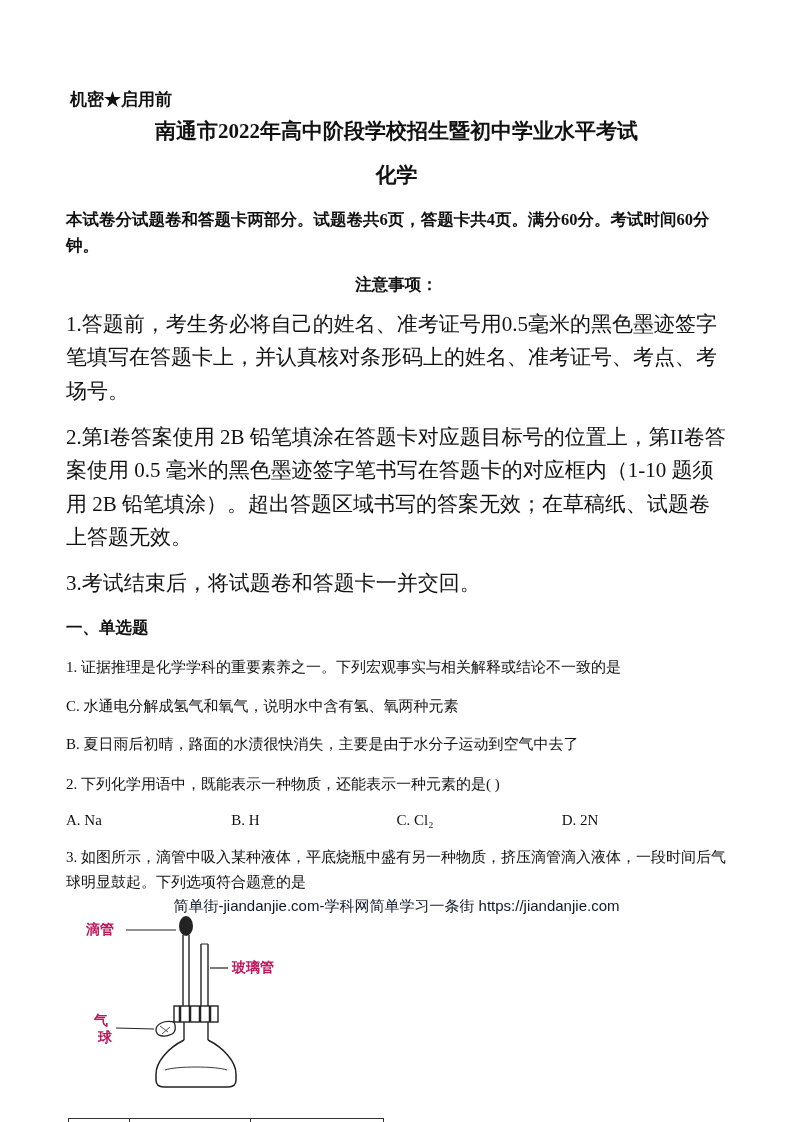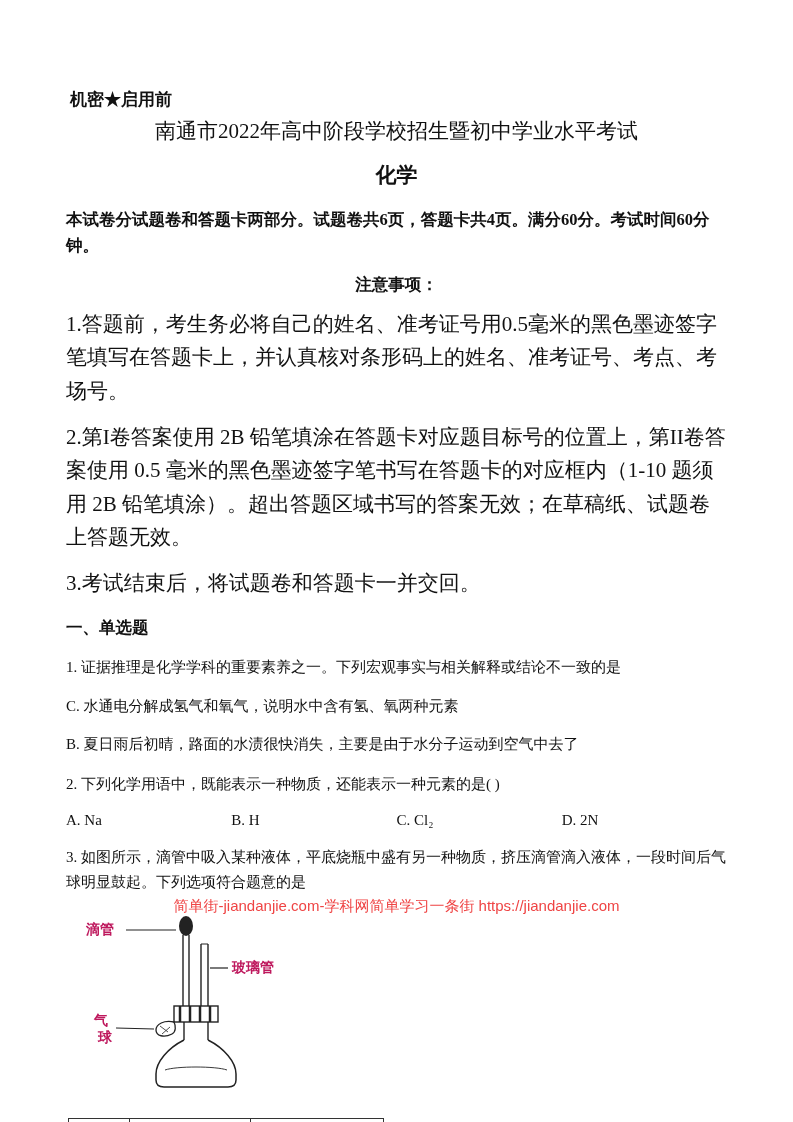--- a/index.html
+++ b/index.html
@@ -1,42 +1,42 @@
 <!DOCTYPE html>
 <html><head>
 <meta charset="utf-8">
 <style>
   html,body{margin:0;padding:0;background:#fff;}
   body{width:793px;height:1122px;overflow:hidden;
        font-family:"Liberation Serif","DejaVu Serif",serif;color:#111;}
   .page{position:relative;width:793px;height:942px;box-sizing:border-box;
         padding:88px 66px 0 66px;}
   .classified{font-size:17px;font-weight:bold;margin:0 0 6px 4px;}
-  .title{font-size:21px;font-weight:normal;text-align:center;margin:2px 0 0 0;}
+  .title{font-size:21px;font-weight:bold;text-align:center;margin:2px 0 0 0;}
   .subject{font-size:21px;font-weight:bold;text-align:center;margin:16px 0 0 0;}
   .intro{font-size:16.5px;font-weight:bold;line-height:1.6;margin:18px 0 0 0;}
   .notes-heading{font-size:16.5px;font-weight:bold;margin:14px 0 0 0;text-align:center;}
   .note{font-size:21px;font-weight:normal;line-height:1.6;margin:12px 0 0 0;}
   .section-heading{font-size:16.5px;font-weight:bold;margin:16px 0 0 0;}
   .q{font-size:15px;margin:16px 0 0 0;line-height:1.7;}
   .opt{font-size:15px;margin:14px 0 0 0;line-height:1.6;}
   .opt-row{display:grid;grid-template-columns:1fr 1fr 1fr 1fr;font-size:15px;
            margin:14px 0 0 0;}
   .opt-row span{display:block;}
   .diagram{position:relative;width:310px;height:190px;margin:14px 0 0 2px;}
   .diagram svg{position:absolute;left:0;top:0;}
   .dlabel{position:absolute;font-size:14px;font-weight:bold;color:#be185d;
           font-family:"Liberation Sans","DejaVu Sans",sans-serif;}
   table.opt-table{border-collapse:collapse;margin:18px 0 0 2px;
           font-size:14px;font-family:"Liberation Sans","DejaVu Sans",sans-serif;}
   table.opt-table td{border:1px solid #333;height:36px;padding:2px 8px;
           vertical-align:middle;}
   td.c1{width:44px;} td.c2{width:104px;} td.c3{width:116px;}
   .footer{position:absolute;left:0;right:0;bottom:26px;text-align:center;
-          color:#ef4444;font-size:15px;
+          color:#0f172a;font-size:15px;
           font-family:"Liberation Sans","DejaVu Sans",sans-serif;}
 </style>
 </head>
 <body>
 
 <div class="page">
 
   <div class="classified">机密★启用前</div>
 
   <div class="title">南通市2022年高中阶段学校招生暨初中学业水平考试</div>

